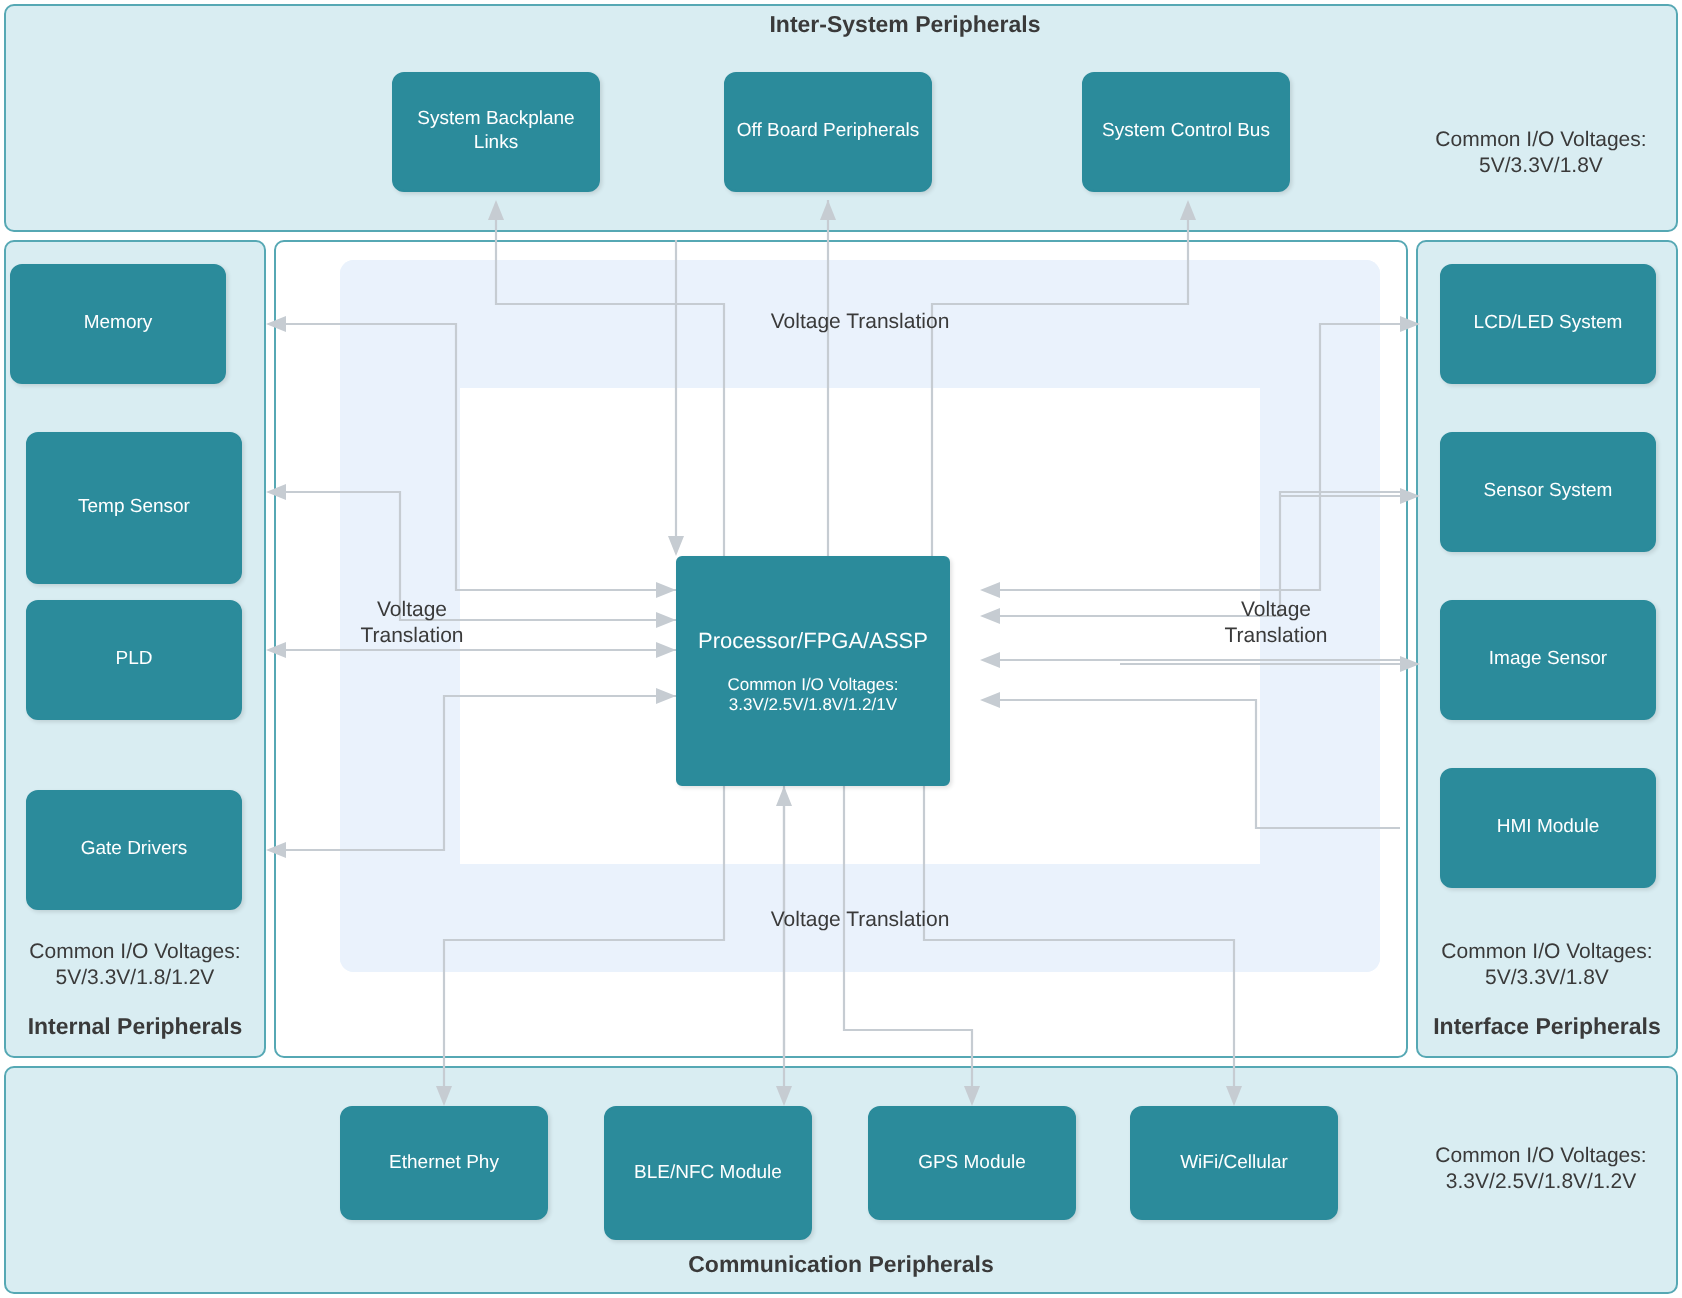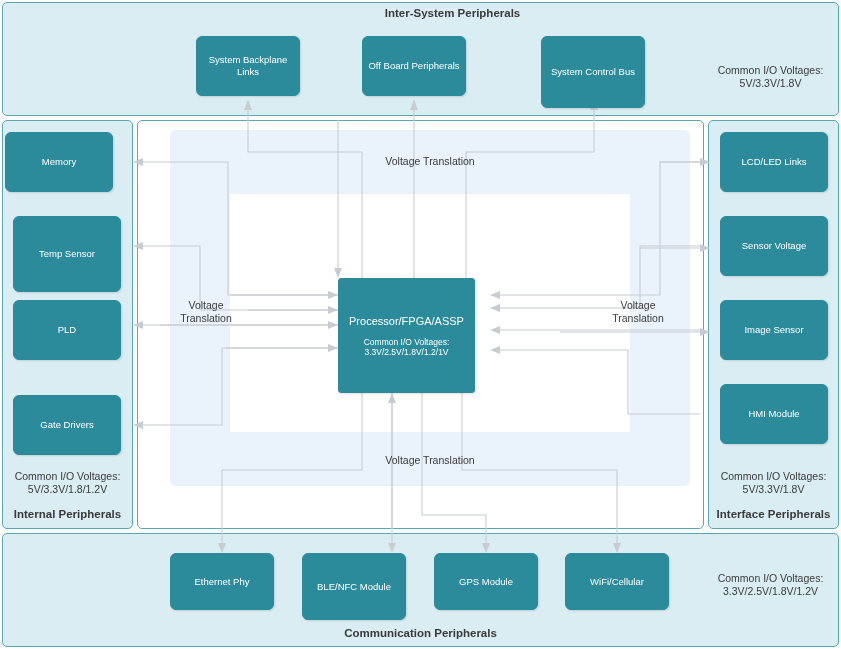--- a/index.html
+++ b/index.html
@@ -174,33 +174,33 @@
   </svg>
 
   <div class="group-title" id="title-inter">Inter-System Peripherals</div>
   <div class="group-title" id="title-comm">Communication Peripherals</div>
   <div class="group-title" id="title-internal">Internal Peripherals</div>
   <div class="group-title" id="title-interface">Interface Peripherals</div>
 
   <div class="node" style="left:196px;top:36px;width:104px;height:60px;">System Backplane
 Links</div>
   <div class="node" style="left:362px;top:36px;width:104px;height:60px;">Off Board Peripherals</div>
-  <div class="node" style="left:541px;top:36px;width:104px;height:72px;">System Control Bus</div>
+  <div class="node" style="left:541px;top:36px;width:104px;height:60px;">System Control Bus</div>
   <div class="volt-note" style="left:700px;top:64px;width:141px;">Common I/O Voltages:
 5V/3.3V/1.8V</div>
 
   <div class="node" style="left:5px;top:132px;width:108px;height:60px;">Memory</div>
   <div class="node" style="left:13px;top:216px;width:108px;height:76px;">Temp Sensor</div>
   <div class="node" style="left:13px;top:300px;width:108px;height:60px;">PLD</div>
   <div class="node" style="left:13px;top:395px;width:108px;height:60px;">Gate Drivers</div>
   <div class="volt-note" style="left:2px;top:470px;width:131px;">Common I/O Voltages:
 5V/3.3V/1.8/1.2V</div>
 
-  <div class="node" style="left:720px;top:132px;width:108px;height:60px;">LCD/LED Links</div>
-  <div class="node" style="left:720px;top:216px;width:108px;height:60px;">Sensor Voltage</div>
+  <div class="node" style="left:720px;top:132px;width:108px;height:60px;">LCD/LED System</div>
+  <div class="node" style="left:720px;top:216px;width:108px;height:60px;">Sensor System</div>
   <div class="node" style="left:720px;top:300px;width:108px;height:60px;">Image Sensor</div>
   <div class="node" style="left:720px;top:384px;width:108px;height:60px;">HMI  Module</div>
   <div class="volt-note" style="left:708px;top:470px;width:131px;">Common I/O Voltages:
 5V/3.3V/1.8V</div>
 
   <div class="node" style="left:170px;top:553px;width:104px;height:57px;">Ethernet Phy</div>
   <div class="node" style="left:302px;top:553px;width:104px;height:67px;">BLE/NFC Module</div>
   <div class="node" style="left:434px;top:553px;width:104px;height:57px;">GPS Module</div>
   <div class="node" style="left:565px;top:553px;width:104px;height:57px;">WiFi/Cellular</div>
   <div class="volt-note" style="left:700px;top:572px;width:141px;">Common I/O Voltages:

